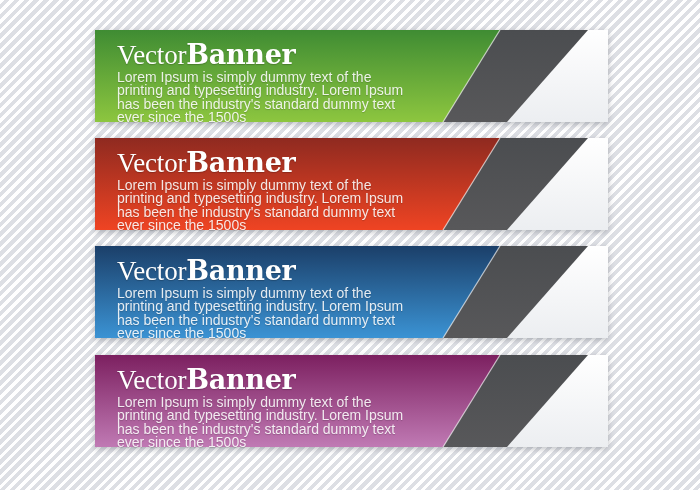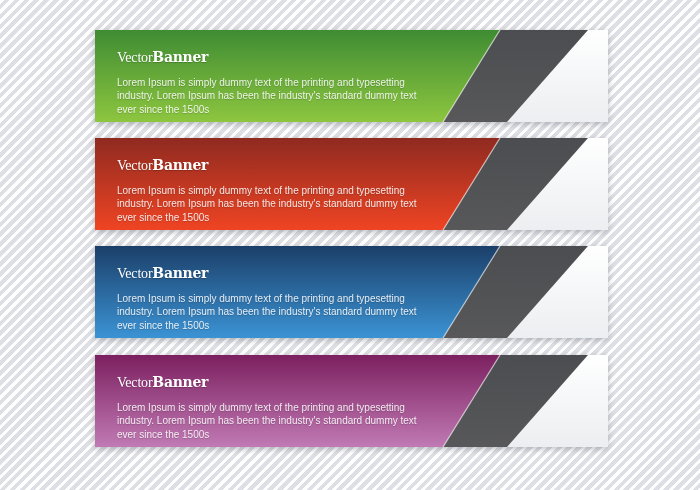--- a/index.html
+++ b/index.html
@@ -51,41 +51,41 @@
   
   .copy {
     position:absolute;
     left:22px;
     top:12px;
     width:310px;
     pointer-events:none;
   }
 
   .title {
-    font-size:14px;
-    line-height:31px;
+    font-size:27px;
+    line-height:25px;
     color:#ffffff;
     white-space:nowrap;
     text-shadow:0 1px 1px rgba(0,0,0,0.22);
     margin-bottom:3px;
   }
   .title .t-light {
     font-family:"Liberation Serif", serif;
     font-weight:400;
     letter-spacing:-0.2px;
   }
   .title .t-bold {
     font-family:"DejaVu Serif", serif;
     font-weight:700;
     letter-spacing:-0.3px;
   }
 
   .body-text {
     font-family:"Liberation Sans", sans-serif;
-    font-size:10px;
+    font-size:14px;
     line-height:13.4px;
     color:rgba(255,255,255,0.88);
     text-shadow:0 1px 1px rgba(0,0,0,0.18);
     width:300px;
   }
 </style>
 </head>
 <body>
 
 <div id="stage">

